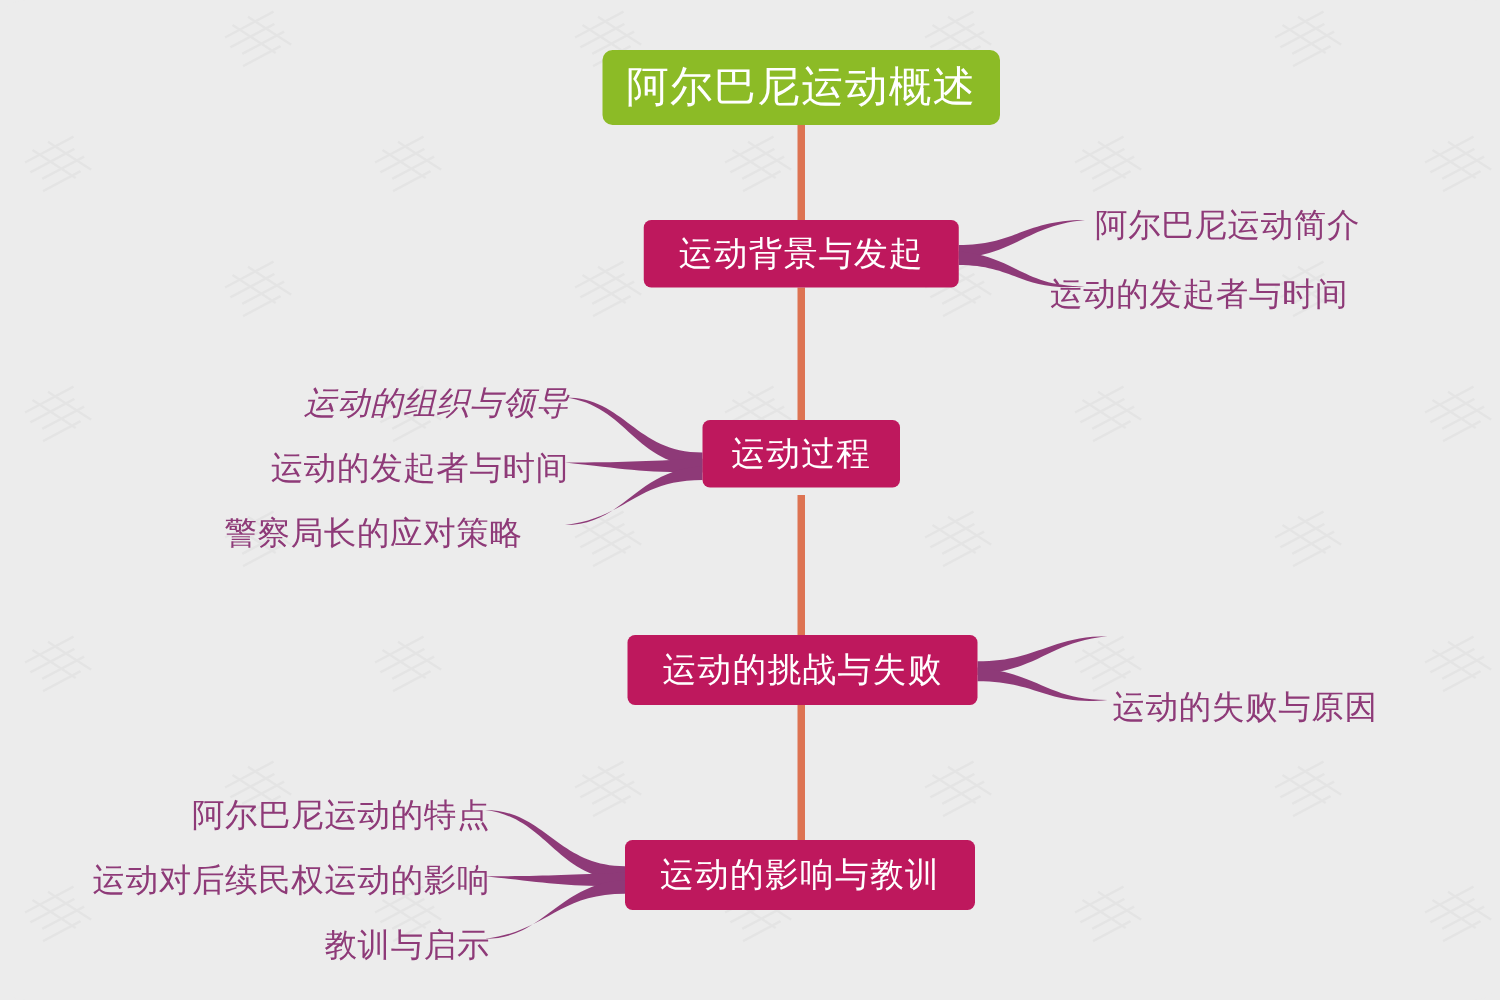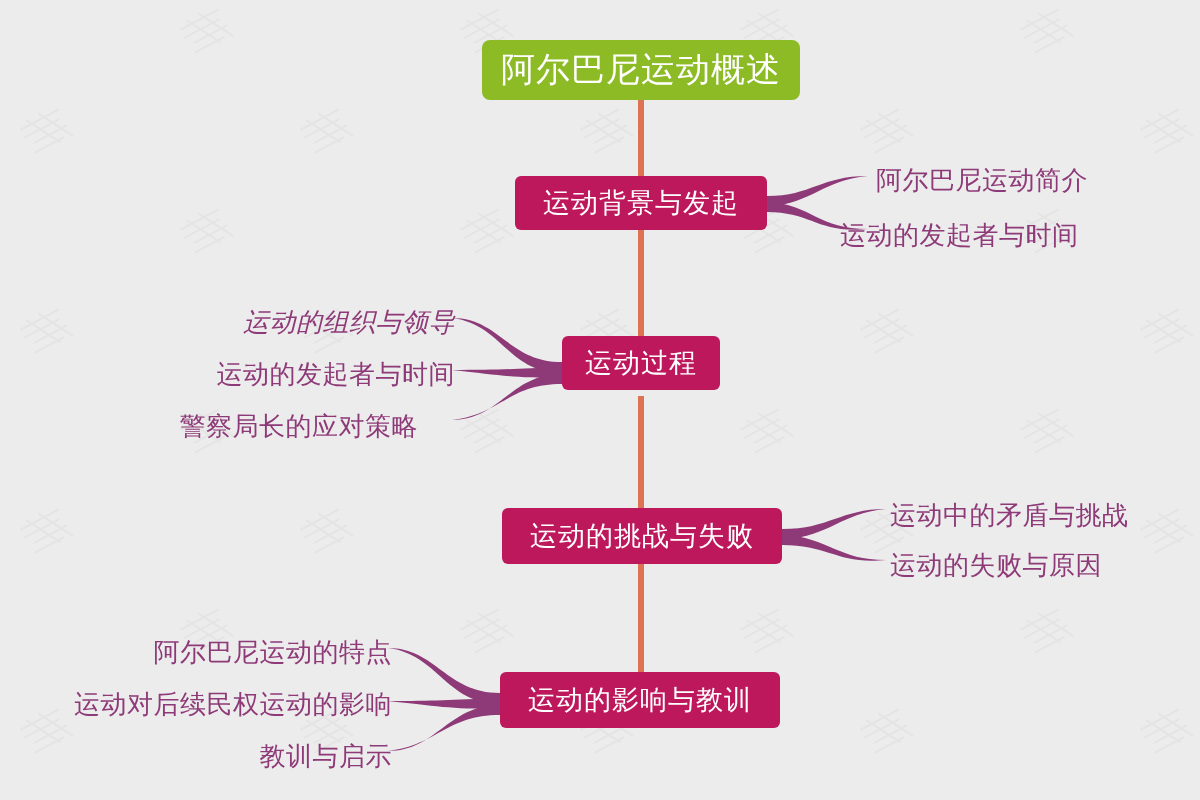--- a/index.html
+++ b/index.html
@@ -126,21 +126,20 @@
   <div class="node node-branch" style="left:562px; top:336px; width:158px; height:54px;">
     <span>运动过程</span>
   </div>
   <div class="leaf leaf-left" style="right:745px; top:305px;font-style:italic;">运动的组织与领导</div>
   <div class="leaf leaf-left" style="right:745px; top:357px;">运动的发起者与时间</div>
   <div class="leaf leaf-left" style="right:782px; top:409px;">警察局长的应对策略</div>
 
   <div class="node node-branch" style="left:502px; top:508px; width:280px; height:56px;align-items:center;">
     <span>运动的挑战与失败</span>
   </div>
-  <div class="leaf leaf-right" style="left:890px; top:498px;">运动中的矛盾与挑战</div>
   <div class="leaf leaf-right" style="left:890px; top:548px;">运动的失败与原因</div>
 
   <div class="node node-branch" style="left:500px; top:672px; width:280px; height:56px;">
     <span>运动的影响与教训</span>
   </div>
   <div class="leaf leaf-left" style="right:808px; top:635px;">阿尔巴尼运动的特点</div>
   <div class="leaf leaf-left" style="right:808px; top:687px;">运动对后续民权运动的影响</div>
   <div class="leaf leaf-left" style="right:808px; top:739px;">教训与启示</div>
 
 </div>

